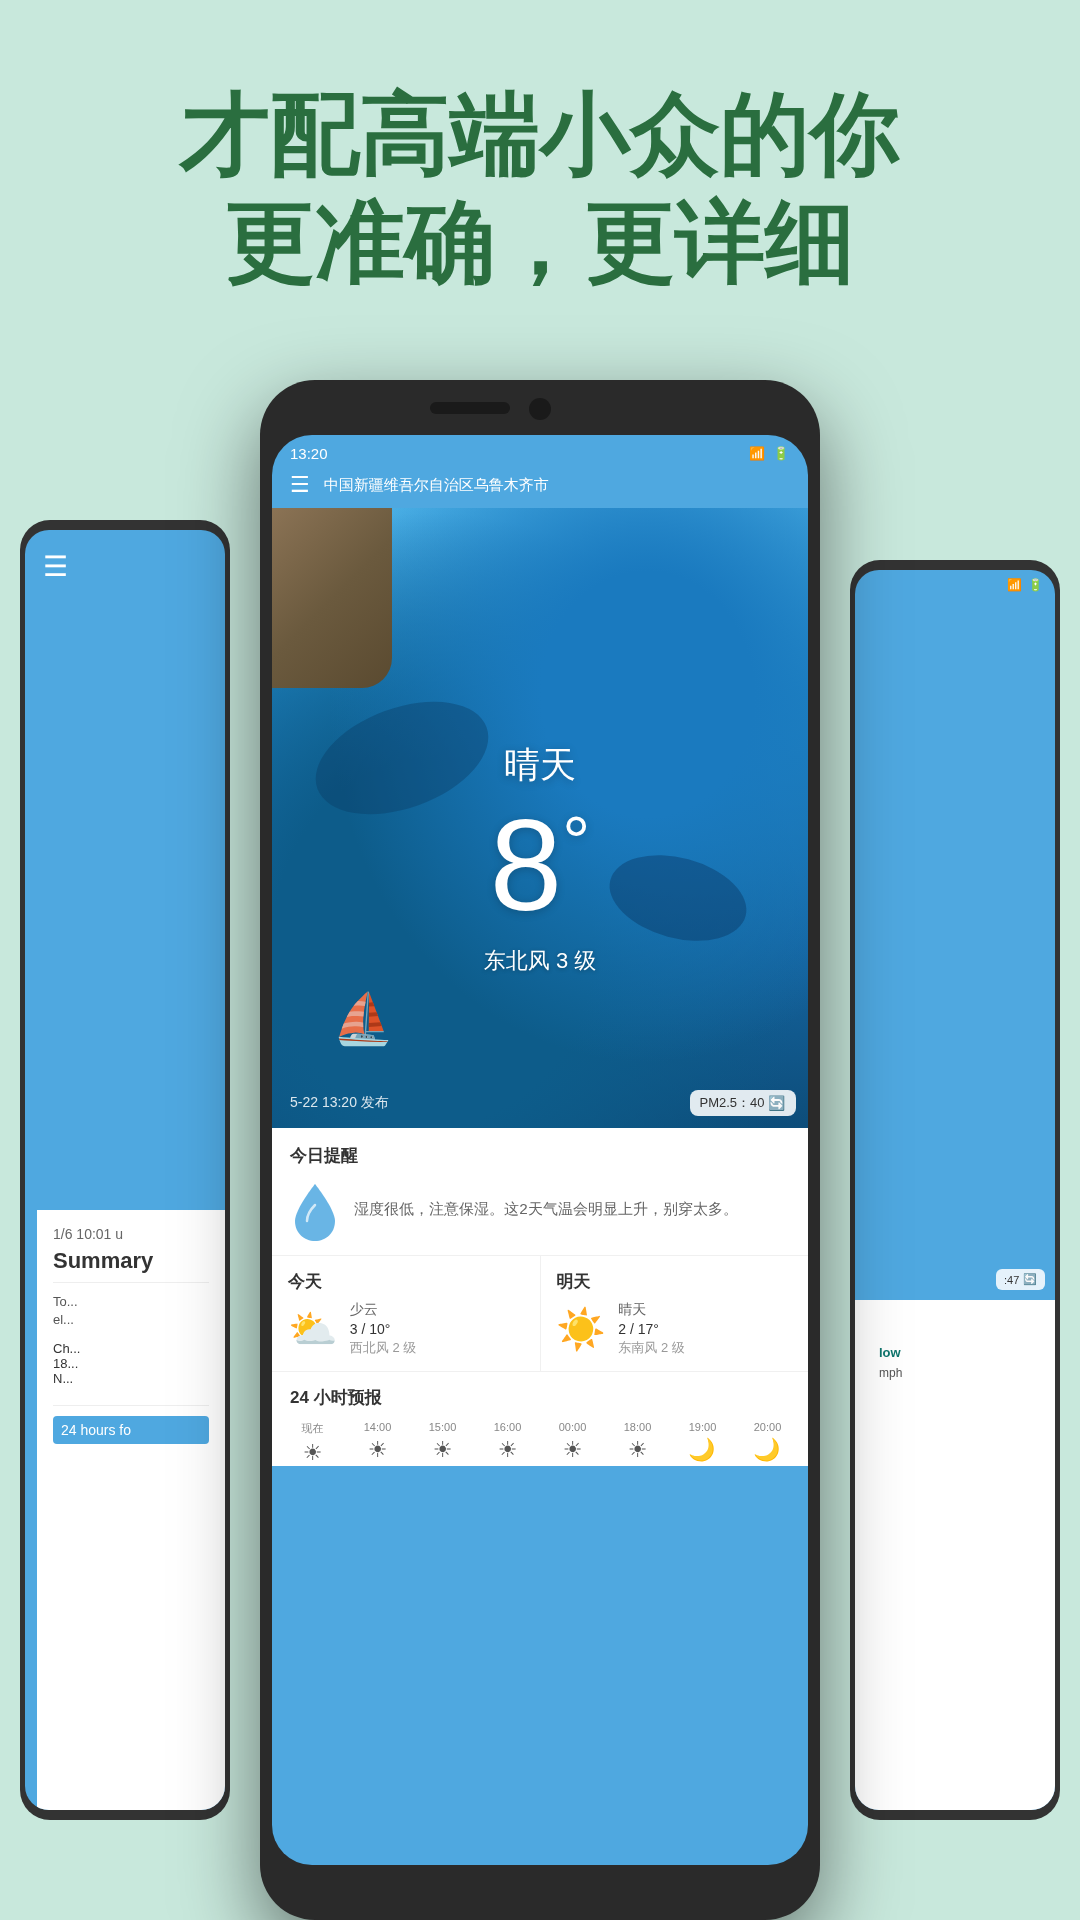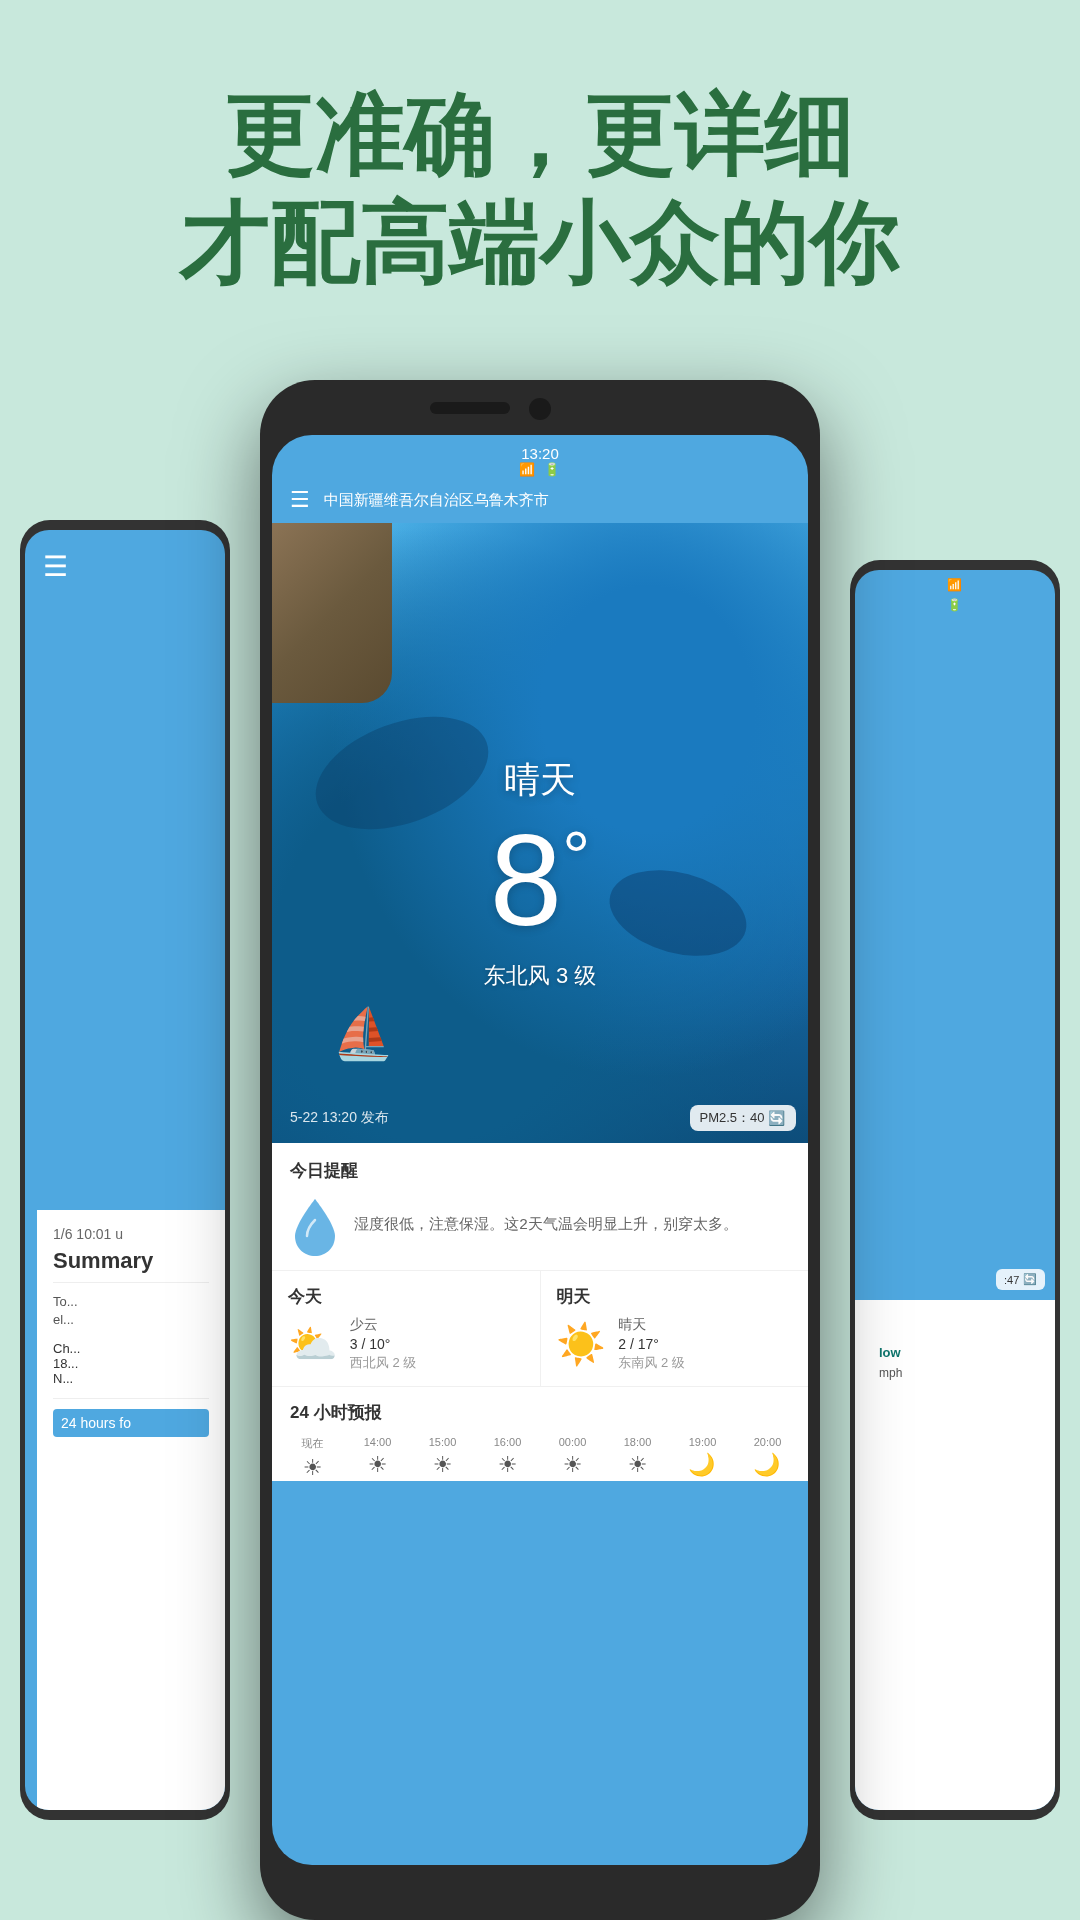--- a/index.html
+++ b/index.html
@@ -89,21 +89,21 @@
     .phone-back-left .screen .summary-text {
       font-size: 13px;
       color: #555;
       line-height: 1.4;
     }
     .phone-back-left .screen .weather-row {
       margin-top: 12px;
       font-size: 13px;
       color: #333;
       border-bottom: 1px solid #eee;
-      padding-bottom: 12px;
+      padding-bottom: 19px;
     }
     .phone-back-left .screen .hours-label {
       margin-top: 10px;
       font-size: 14px;
       color: #333;
       background: #4fa8e0;
       color: white;
       padding: 6px 8px;
       border-radius: 4px;
     }
@@ -218,21 +218,20 @@
     }
 
     
     .status-bar {
       display: flex;
       justify-content: space-between;
       align-items: center;
       padding: 10px 18px 6px;
       color: white;
       font-size: 15px;
-      flex-direction: column;
     }
     .status-bar .time {
       font-size: 15px;
       color: white;
     }
     .status-bar .icons {
       display: flex;
       gap: 8px;
       align-items: center;
       font-size: 13px;
@@ -455,22 +454,22 @@
       margin-bottom: 4px;
     }
     .hour-item .hour-icon {
       font-size: 22px;
     }
   </style>
 </head>
 <body>
 
 <div class="top-heading">
+  <h1>才配高端小众的你</h1>
   <h1>更准确，更详细</h1>
-  <h1>才配高端小众的你</h1>
 </div>
 
 <div class="phones-container">
 
   <div class="phone-back-left">
     <div class="screen">
       <span class="menu-icon">☰</span>
       <div class="summary-area">
         <div class="date-label">1/6 10:01 u</div>
         <div class="summary-label">Summary</div>

